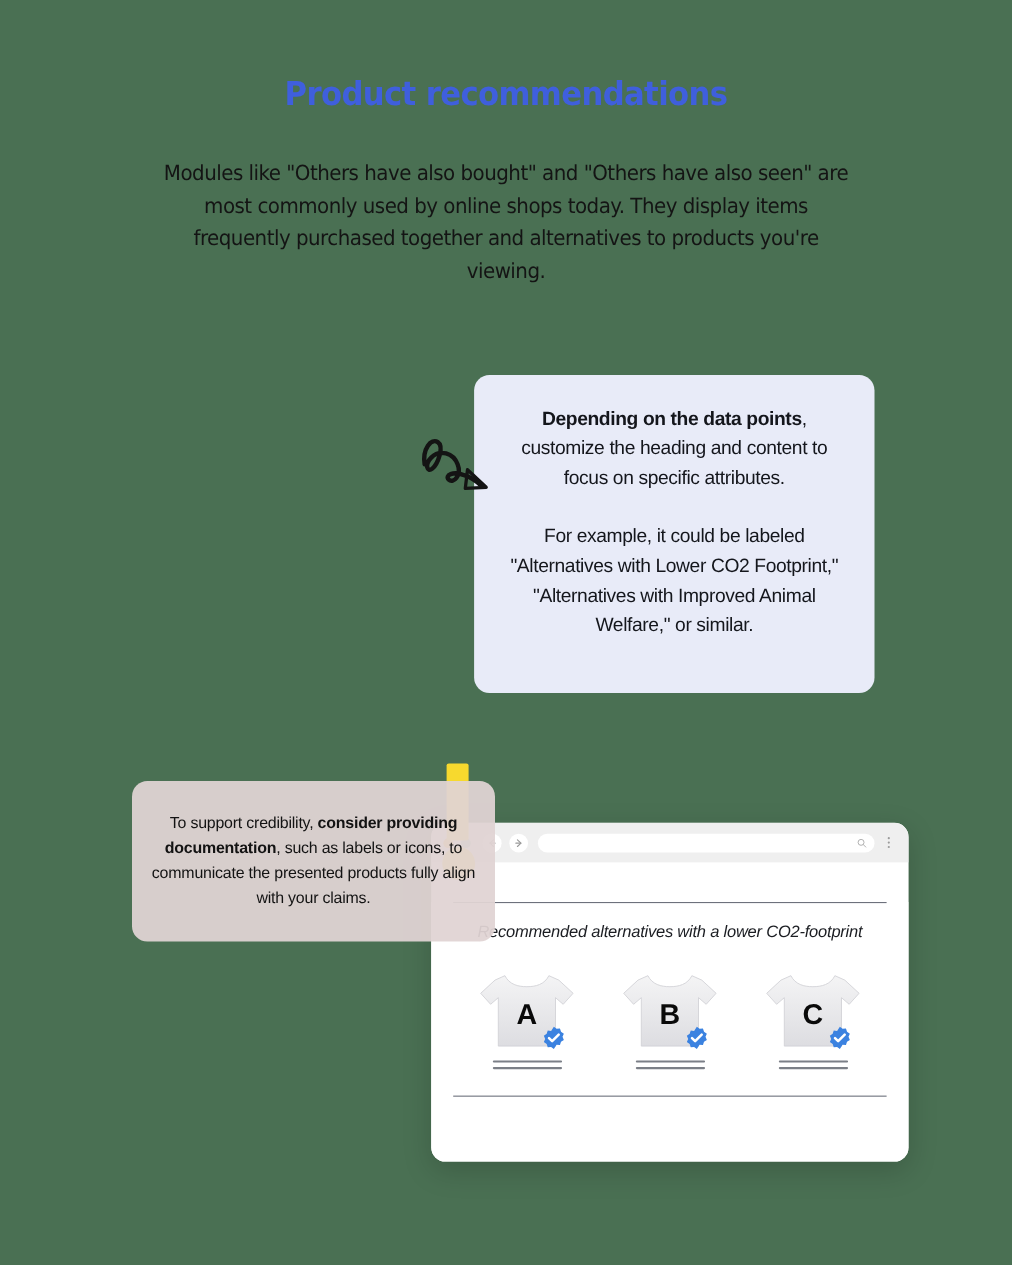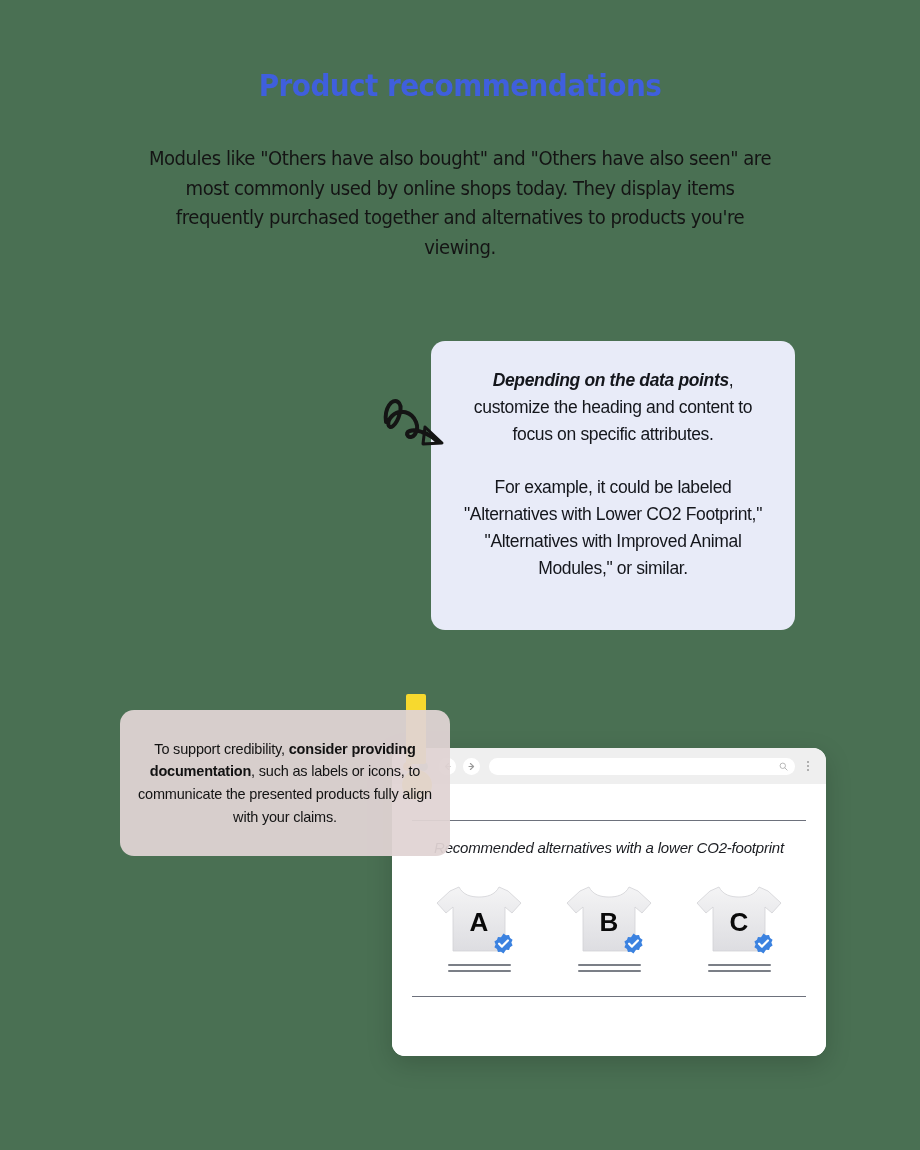--- a/index.html
+++ b/index.html
@@ -88,21 +88,21 @@
   }
   .card-lavender .para {
     text-align: center;
     font-family: "Liberation Sans", sans-serif;
     font-size: 17.5px;
     line-height: 26.8px;
     color: #14161c;
     letter-spacing: -0.35px;
   }
   .card-lavender .para.second { margin-top: 27px; }
-  .card-lavender .para b { font-weight: bold; font-style: italic; }
+  .card-lavender .para b { font-weight: bold; }
 
   
   .doodle-arrow {
     position: absolute;
     left: 378px;
     top: 388px;
     width: 74px;
     height: 68px;
     z-index: 6;
   }
@@ -292,21 +292,21 @@
     <svg width="74" height="68" viewBox="0 0 74 68" fill="none" xmlns="http://www.w3.org/2000/svg">
       <path d="M8 34 C6 20, 14 10, 20 14 C26 18, 20 34, 15 38 C10 42, 8 34, 14 28 C22 20, 34 24, 38 34 C42 44, 34 52, 30 48 C26 44, 34 40, 44 44 C50 46, 56 50, 60 54" stroke="#141414" stroke-width="4" stroke-linecap="round" fill="none"></path>
       <path d="M47 39 L64 55 L45 56 Z" stroke="#141414" stroke-width="3" fill="none" stroke-linejoin="round"></path>
     </svg>
   </div>
 
   <div class="card-lavender">
     <div class="para">
       <b>Depending on the data points</b><span>, customize the heading and content to focus on specific attributes.</span>
     </div>
-    <div class="para second">For example, it could be labeled "Alternatives with Lower CO2 Footprint," "Alternatives with Improved Animal Modules," or similar.</div>
+    <div class="para second">For example, it could be labeled "Alternatives with Lower CO2 Footprint," "Alternatives with Improved Animal Welfare," or similar.</div>
   </div>
 
   <div class="browser-window">
     <div class="browser-toolbar">
       <div class="traffic-lights">
         <span class="dot red"></span>
         <span class="dot green"></span>
       </div>
       <div class="nav-btns">
         <span class="nav-btn">

